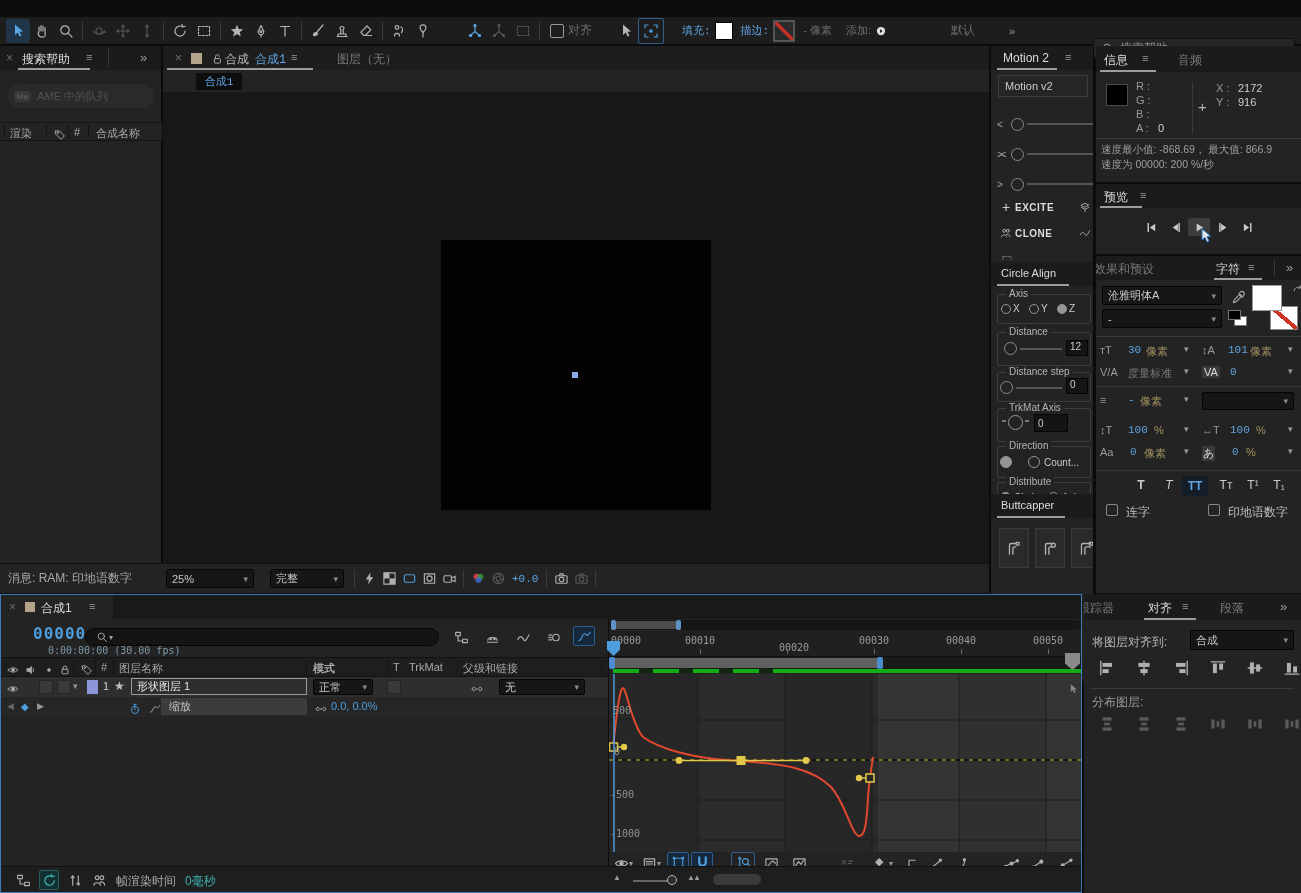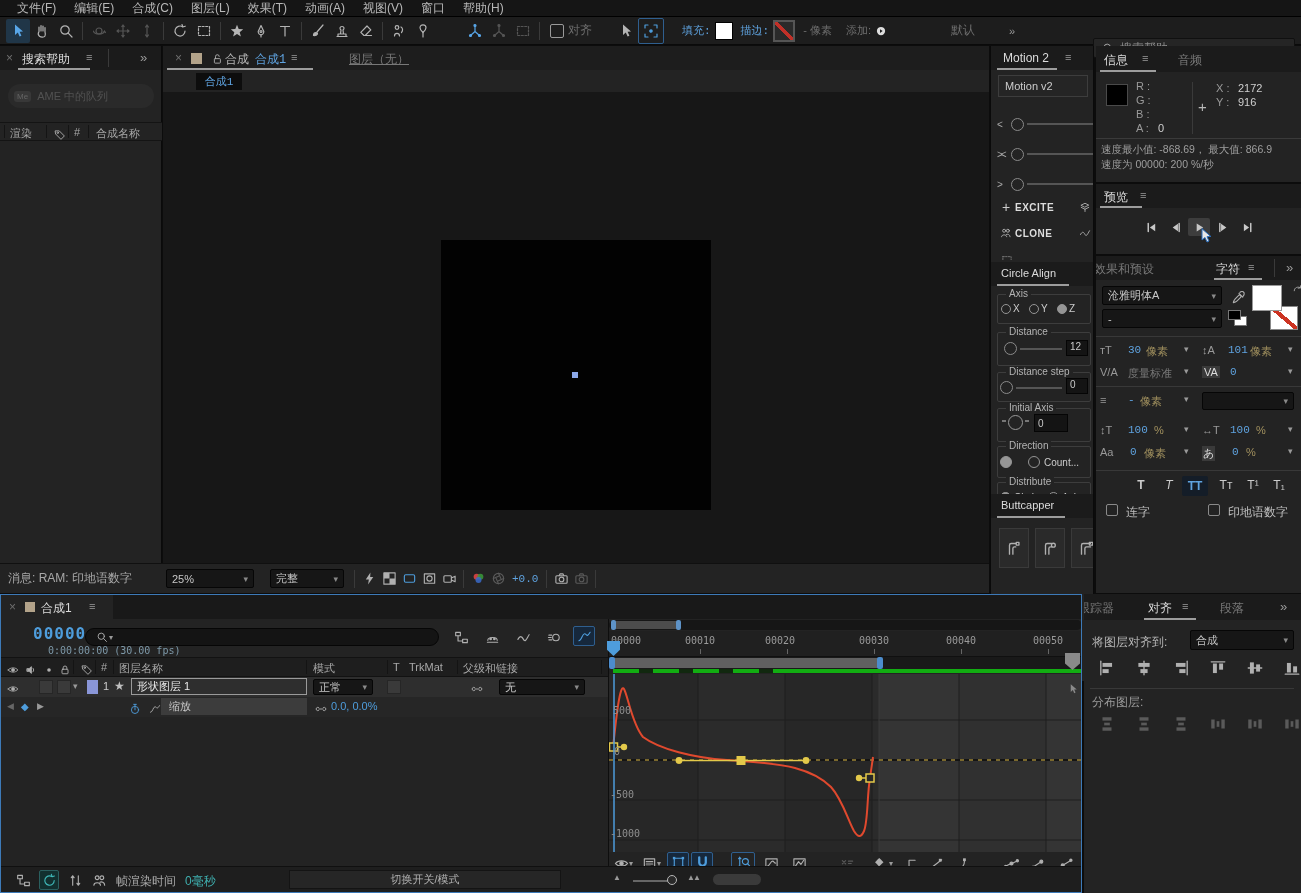--- a/index.html
+++ b/index.html
@@ -49,31 +49,20 @@
   .capbox svg{width:20px;height:20px;}
   input.searchin{background:transparent;border:none;outline:none;color:#bbb;font-size:12px;width:150px;
                  font-family:"Liberation Sans","DejaVu Sans",sans-serif;}
   input.searchin::placeholder{color:#8c8c8c;opacity:1;}
 </style>
 </head>
 <body>
 
 <div id="root">
 
-  <div class="abs" style="left:0;top:0;width:1301px;height:17px;background:#151515;display:flex;align-items:center;padding-left:8px;border-bottom:1px solid #000;">
-    <span class="abs" style="position:static;padding:0 9px;">文件(F)</span>
-    <span style="padding:0 9px;">编辑(E)</span>
-    <span style="padding:0 9px;">合成(C)</span>
-    <span style="padding:0 9px;">图层(L)</span>
-    <span style="padding:0 9px;">效果(T)</span>
-    <span style="padding:0 9px;">动画(A)</span>
-    <span style="padding:0 9px;">视图(V)</span>
-    <span style="padding:0 9px;">窗口</span>
-    <span style="padding:0 9px;">帮助(H)</span>
-  </div>
 
   <div class="abs" style="left:0;top:17px;width:1301px;height:28px;background:#1d1d1d;display:flex;align-items:center;padding-left:6px;border-bottom:1px solid #0a0a0a;">
     <span class="tool active">
         <svg viewBox="0 0 16 16" fill="none" stroke="currentColor" stroke-width="1.2" stroke-linecap="round" stroke-linejoin="round">
           <path d="M5 1.5 L5 12 L7.8 9.4 L9.6 13.6 L11.4 12.8 L9.6 8.8 L13 8.6 Z" fill="currentColor" stroke="none"></path>
         </svg>
       </span>
     <span class="tool">
         <svg viewBox="0 0 16 16" fill="none" stroke="currentColor" stroke-width="1.2" stroke-linecap="round" stroke-linejoin="round">
           <path d="M5 8.5 V4 M7 8 V2.5 M9 8 V3 M11 9 V4.5 M5 8.5 C4 10 4.2 12 5.5 13.2 C7 14.5 10 14.5 11 13 C11.8 11.8 11 9 11 9"></path>
@@ -266,21 +255,21 @@
       <span class="abs ic s12" style="left:44px;top:3px;">
           <svg viewBox="0 0 16 16" fill="none" stroke="currentColor" stroke-width="1.2" stroke-linecap="round" stroke-linejoin="round">
             <rect x="4.5" y="7.5" width="8" height="6" rx="1"></rect>
             <path d="M6 7.5 V5 A2.5 2.5 0 0 1 11 4.6"></path>
           </svg>
         </span>
       <span class="abs" style="left:62px;top:5px;color:#b8b8b8;">合成</span>
       <span class="abs blue" style="left:92px;top:5px;">合成1</span>
       <span class="abs menu3" style="left:128px;top:5px;">≡</span>
       <span class="underline" style="left:4px;top:22px;width:146px;"></span>
-      <span class="abs tab-dim" style="left:186px;top:5px;text-decoration:underline;">图层（无）</span>
+      <span class="abs tab-dim" style="left:174px;top:5px;">图层（无）</span>
     </div>
     <div class="abs" style="left:33px;top:27px;width:46px;height:17px;background:#0d0d0d;display:flex;align-items:center;justify-content:center;">
       <span class="blue txt11">合成1</span>
     </div>
     <div class="abs" style="left:0;top:46px;width:826px;height:471px;background:#171717;">
       <div class="abs" style="left:278px;top:148px;width:270px;height:270px;background:#020202;"></div>
       <div class="abs" style="left:409px;top:280px;width:6px;height:6px;background:#8ca8e8;"></div>
     </div>
   </div>
 
@@ -442,21 +431,21 @@
       <span class="abs" style="left:22px;top:15px;width:42px;height:2px;background:#555;"></span>
       <span class="vbox" style="left:68px;top:7px;width:22px;height:16px;">12</span>
     </div>
     <div class="grp" style="left:6px;top:326px;width:92px;height:28px;text-decoration:underline;">
       <span class="grplbl" style="left:8px;top:-7px;white-space:nowrap;">Distance step</span>
       <span class="rad abs" style="left:2px;top:8px;width:13px;height:13px;border-color:#8a8a8a;"></span>
       <span class="abs" style="left:18px;top:14px;width:46px;height:2px;background:#555;"></span>
       <span class="vbox" style="left:68px;top:5px;width:22px;height:16px;">0</span>
     </div>
     <div class="grp" style="left:6px;top:362px;width:92px;height:32px;">
-      <span class="grplbl" style="left:8px;top:-7px;white-space:nowrap;">Initial Axis</span>
+      <span class="grplbl" style="left:8px;top:-7px;white-space:nowrap;">TrkMat Axis</span>
       <span class="abs" style="left:4px;top:11px;width:4px;height:2px;background:#777;"></span>
       <span class="rad abs" style="left:10px;top:6px;width:15px;height:15px;border-color:#999;"></span>
       <span class="abs" style="left:27px;top:11px;width:4px;height:2px;background:#777;"></span>
       <span class="vbox" style="left:36px;top:5px;width:34px;height:18px;line-height:17px;">0</span>
     </div>
     <div class="grp" style="left:6px;top:400px;width:92px;height:30px;">
       <span class="grplbl" style="left:8px;top:-7px;">Direction</span>
       <span class="rad f abs" style="left:2px;top:9px;width:12px;height:12px;"></span>
       <span class="rad abs" style="left:30px;top:9px;width:12px;height:12px;"></span>
       <span class="abs txt10" style="left:46px;top:10px;color:#ccc;white-space:nowrap;">Count...</span>
@@ -741,21 +730,21 @@
           <svg viewBox="0 0 16 16" fill="none" stroke="currentColor" stroke-width="1.2" stroke-linecap="round" stroke-linejoin="round">
             <path d="M2 2.5 H7 L13.8 9.3 L9.3 13.8 L2.5 7 Z"></path>
             <circle cx="5" cy="5" r="1"></circle>
           </svg>
         </span>
       <span class="hdrsep" style="left:94px;"></span>
       <span class="abs txt11" style="left:100px;top:3px;color:#a8a8a8;">#</span>
       <span class="hdrsep" style="left:112px;"></span>
       <span class="abs txt11" style="left:118px;top:3px;color:#a8a8a8;">图层名称</span>
       <span class="hdrsep" style="left:305px;"></span>
-      <span class="abs txt11" style="left:312px;top:3px;color:#a8a8a8;">模式</span>
+      <span class="abs txt11" style="left:312px;top:3px;color:#a8a8a8;font-weight:bold;">模式</span>
       <span class="hdrsep" style="left:386px;"></span>
       <span class="abs txt11" style="left:392px;top:3px;color:#a8a8a8;">T</span>
       <span class="abs txt11" style="left:408px;top:3px;color:#a8a8a8;">TrkMat</span>
       <span class="hdrsep" style="left:456px;"></span>
       <span class="abs txt11" style="left:462px;top:3px;color:#a8a8a8;">父级和链接</span>
       <span class="hdrsep" style="left:600px;"></span>
     </div>
 
     <div class="abs" style="left:0;top:82px;width:608px;height:20px;background:#2e2e2e;">
       <span class="abs ic s12" style="left:2px;top:2px;">
@@ -819,21 +808,21 @@
 
     <div class="abs" style="left:608px;top:25px;width:473px;height:10px;background:#161616;border-radius:5px;">
       <span class="abs" style="left:2px;top:1px;width:70px;height:8px;background:#4c4c4c;border-radius:4px;"></span>
       <span class="abs" style="left:2px;top:0;width:5px;height:10px;background:#5e93c8;border-radius:2px;"></span>
       <span class="abs" style="left:67px;top:0;width:5px;height:10px;background:#5e93c8;border-radius:2px;"></span>
     </div>
 
     <div class="abs" style="left:608px;top:36px;width:473px;height:26px;background:#202020;border-bottom:1px solid #101010;">
       <span class="abs mono txt10" style="left:2px;top:4px;color:#9a9a9a;">00000</span>
       <span class="abs mono txt10" style="left:69px;top:4px;width:44px;text-align:center;color:#9a9a9a;">00010</span>
-      <span class="abs mono txt10" style="left:156px;top:4px;width:44px;text-align:left;color:#9a9a9a;">00020</span>
+      <span class="abs mono txt10" style="left:156px;top:11px;width:44px;text-align:right;color:#9a9a9a;">00020</span>
       <span class="abs mono txt10" style="left:243px;top:4px;width:44px;text-align:center;color:#9a9a9a;">00030</span>
       <span class="abs mono txt10" style="left:330px;top:4px;width:44px;text-align:center;color:#9a9a9a;">00040</span>
       <span class="abs mono txt10" style="left:417px;top:4px;width:44px;text-align:center;color:#9a9a9a;">00050</span>
       <span class="abs" style="left:91px;top:18px;width:1px;height:5px;background:#666;"></span>
       <span class="abs" style="left:178px;top:18px;width:1px;height:5px;background:#666;"></span>
       <span class="abs" style="left:265px;top:18px;width:1px;height:5px;background:#666;"></span>
       <span class="abs" style="left:352px;top:18px;width:1px;height:5px;background:#666;"></span>
       <span class="abs" style="left:439px;top:18px;width:1px;height:5px;background:#666;"></span>
     </div>
 
@@ -1006,23 +995,20 @@
       <span class="abs ic" style="left:88px;top:3px;">
           <svg viewBox="0 0 16 16" fill="none" stroke="currentColor" stroke-width="1.2" stroke-linecap="round" stroke-linejoin="round">
             <circle cx="5.5" cy="5" r="2"></circle>
             <path d="M2 13 C2 9.5 9 9.5 9 13"></path>
             <circle cx="10.5" cy="5" r="2"></circle>
             <path d="M8.5 9.8 C10 9 13.5 10 13.5 13"></path>
           </svg>
         </span>
       <span class="abs" style="left:115px;top:6px;color:#a8a8a8;">帧渲染时间</span>
       <span class="abs teal" style="left:184px;top:6px;">0毫秒</span>
-      <span class="abs" style="left:288px;top:3px;width:272px;height:19px;background:#262626;border:1px solid #141414;display:flex;align-items:center;justify-content:center;color:#b0b0b0;font-size:11px;">
-        <span>切换开关/模式</span>
-      </span>
       <span class="abs" style="left:612px;top:6px;font-size:8px;color:#999;">▲</span>
       <span class="abs" style="left:632px;top:13px;width:40px;height:2px;background:#666;"></span>
       <span class="abs" style="left:666px;top:8px;width:10px;height:10px;border:1.5px solid #b8b8b8;border-radius:50%;background:#2a2a2a;box-sizing:border-box;"></span>
       <span class="abs" style="left:686px;top:6px;font-size:8px;color:#999;letter-spacing:-2px;"><span>▲</span><span>▲</span></span>
       <span class="abs" style="left:712px;top:7px;width:48px;height:11px;background:#3a3a3a;border-radius:6px;"></span>
     </div>
   </div>
 
   <div class="panel" style="left:1084px;top:594px;width:217px;height:299px;overflow:hidden;">
     <div class="tabbar" style="height:26px;">

